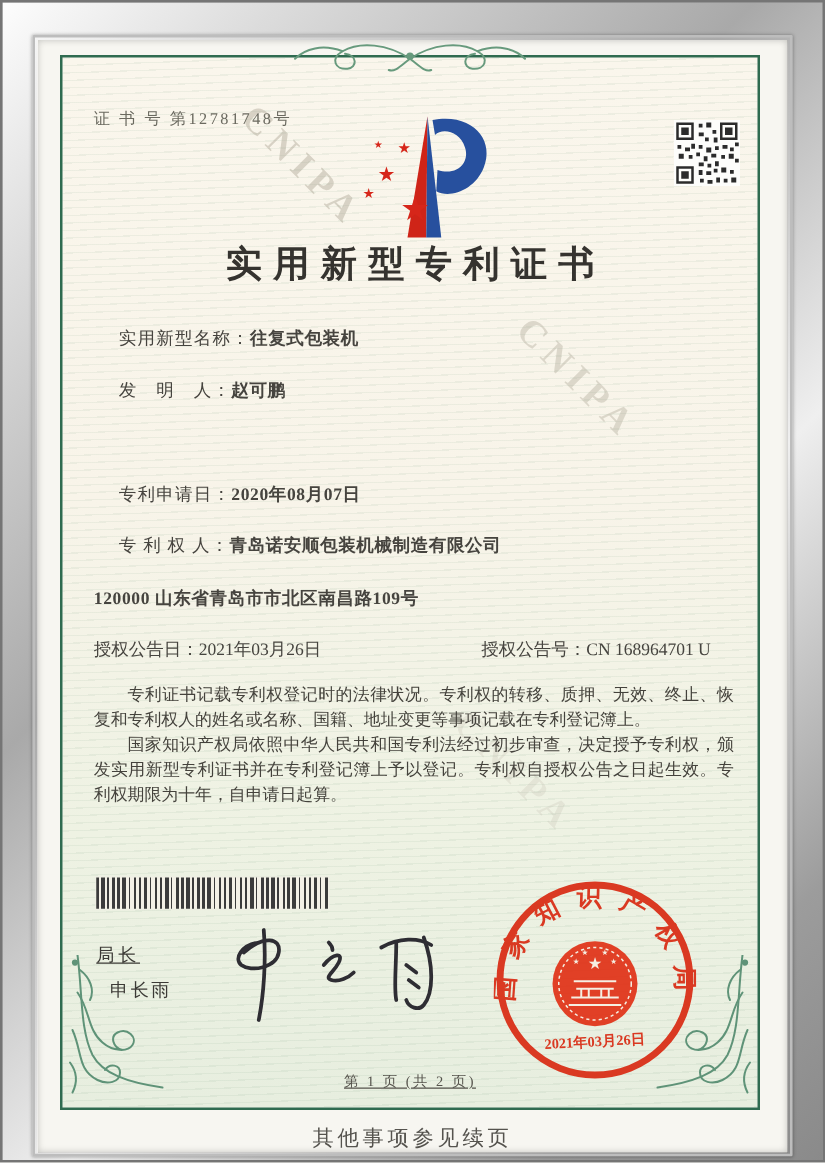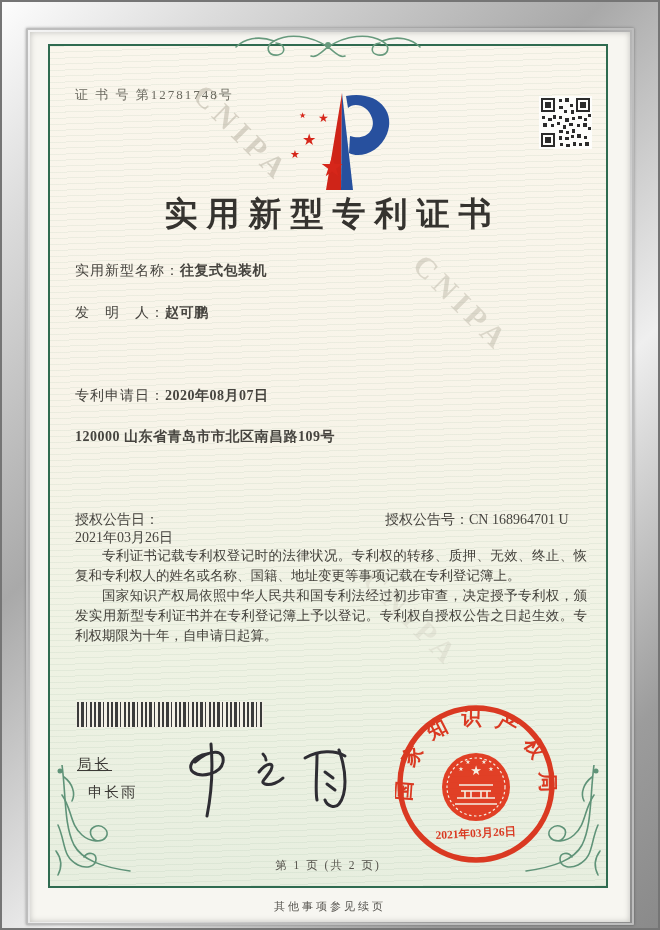--- a/index.html
+++ b/index.html
@@ -45,30 +45,30 @@
   .ornament-bl{position:absolute;left:2px;bottom:2px;}
   .ornament-br{position:absolute;right:2px;bottom:2px;transform:scaleX(-1);}
   .cert-number{
     position:absolute;left:25px;top:40px;font-size:13px;letter-spacing:2px;
     color:#6b6a60;white-space:pre;
   }
   .logo{position:absolute;left:224px;top:44px;}
   .qr{position:absolute;left:489px;top:50px;width:53px;height:53px;}
   .title{
     position:absolute;left:0;right:0;top:146px;text-align:center;
-    font-size:33px;font-weight:bold;letter-spacing:9px;color:#35332f;
+    font-size:29px;font-weight:bold;letter-spacing:9px;color:#35332f;
     text-indent:9px;
   }
   .fields{position:absolute;left:25px;top:216px;right:25px;}
   .field-row{height:41.5px;font-size:14px;color:#46443f;display:flex;}
-  .field-label{white-space:pre;letter-spacing:1px;}
+  .field-label{white-space:pre;letter-spacing:1px;margin-left:20px;}
   .field-value{white-space:pre;letter-spacing:.5px;font-weight:bold;}
   .grant-row{
     position:absolute;left:25px;top:465px;right:25px;
-    font-size:14px;color:#46443f;display:flex;flex-direction:column;
+    font-size:14px;color:#46443f;display:flex;
   }
   .grant-a{white-space:pre;}
   .grant-b{white-space:pre;position:absolute;left:310px;}
   .legal{
     position:absolute;left:25px;top:500px;width:512px;
     font-size:13.5px;line-height:20px;color:#44423c;text-align:justify;
   }
   .legal p{margin:0;text-indent:2em;}
   .barcode{
     position:absolute;left:27px;top:656px;width:186px;height:25px;
@@ -76,25 +76,25 @@
       #3b3b3b 0 2px,#f3f0e6 2px 4px,#3b3b3b 4px 7px,#f3f0e6 7px 9px,
       #3b3b3b 9px 10px,#f3f0e6 10px 13px,#3b3b3b 13px 15px,#f3f0e6 15px 17px);
     box-shadow:0 0 0 1px rgba(240,238,228,.6);
   }
   .signer-title{position:absolute;left:27px;top:709px;font-size:14.5px;letter-spacing:3px;color:#3c3a36;text-decoration:underline;}
   .signer-name{position:absolute;left:38px;top:737px;font-size:14.5px;letter-spacing:2px;color:#3c3a36;}
   .signature{position:absolute;left:117px;top:692px;}
   .seal{position:absolute;left:345px;top:657px;width:162px;height:162px;opacity:.93;}
   .page-footer{
     position:absolute;left:0;right:0;top:812px;text-align:center;
-    font-size:11.5px;letter-spacing:2px;color:#55534c;
+    font-size:11.5px;letter-spacing:2px;color:#55534c;text-decoration:underline;
   }
   .continuation{
     position:absolute;left:0;right:0;top:899px;text-align:center;
-    font-size:11px;letter-spacing:3px;color:#55534e;z-index:4;
+    font-size:17px;letter-spacing:3px;color:#55534e;z-index:4;
   }
 </style>
 </head>
 <body>
 
 <div class="stage">
   <div class="frame-bevel"></div>
   <div class="frame-inner-line"></div>
   <div class="mat"></div>
 
@@ -224,20 +224,24 @@
         <span class="field-label">发　明　人：</span>
         <span class="field-value">赵可鹏</span>
       </div>
       <div class="field-row">
       </div>
       <div class="field-row">
         <span class="field-label">专利申请日：</span>
         <span class="field-value">2020年08月07日</span>
       </div>
       <div class="field-row">
+        <span class="field-label">专 利 权 人：</span>
+        <span class="field-value">青岛诺安顺包装机械制造有限公司</span>
+      </div>
+      <div class="field-row">
         <span class="field-value">120000 山东省青岛市市北区南昌路109号</span>
       </div>
     </div>
 
     <div class="grant-row">
       <span class="grant-a">授权公告日：</span>
       <span class="grant-a">2021年03月26日</span>
       <span class="grant-b"><span>授权公告号：</span><span>CN 168964701 U</span></span>
     </div>
 

